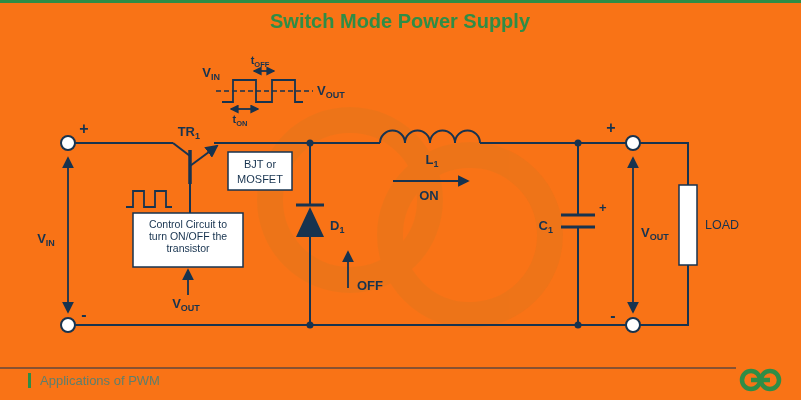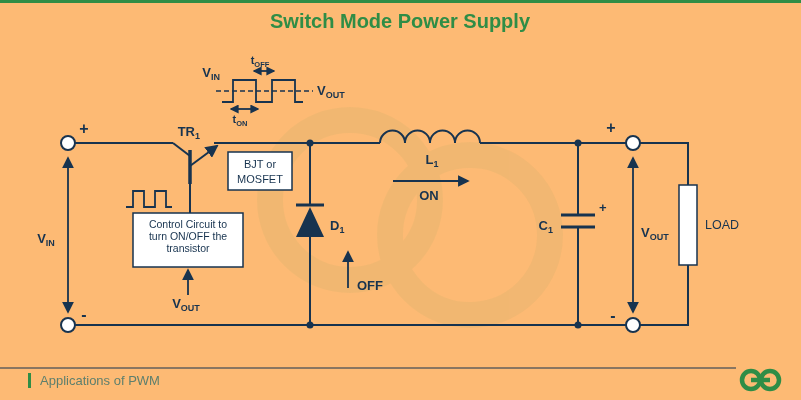--- a/index.html
+++ b/index.html
@@ -1,16 +1,16 @@
 <!DOCTYPE html>
 <html><head>
 <meta charset="utf-8">
 <style>
   html,body{margin:0;padding:0;background:#ffffff;}
-  .page{position:relative;width:801px;height:400px;background:#fdba74;overflow:hidden;
+  .page{position:relative;width:801px;height:400px;background:#f97316;overflow:hidden;
         font-family:"Liberation Sans",sans-serif;}
   svg text{font-family:"Liberation Sans",sans-serif;}
   .title{font-size:20px;font-weight:bold;fill:#2f8d46;}
   .lbl{font-size:13px;font-weight:bold;fill:#17334f;}
   .small{font-size:11px;font-weight:bold;fill:#17334f;}
   .sub{font-size:9px;font-weight:bold;fill:#17334f;}
   .subsm{font-size:7.5px;font-weight:bold;fill:#17334f;}
   .boxtext{font-size:11px;fill:#17334f;}
   .ctrl{font-size:10.5px;fill:#17334f;}
   .sign{font-size:16px;font-weight:bold;fill:#17334f;}

